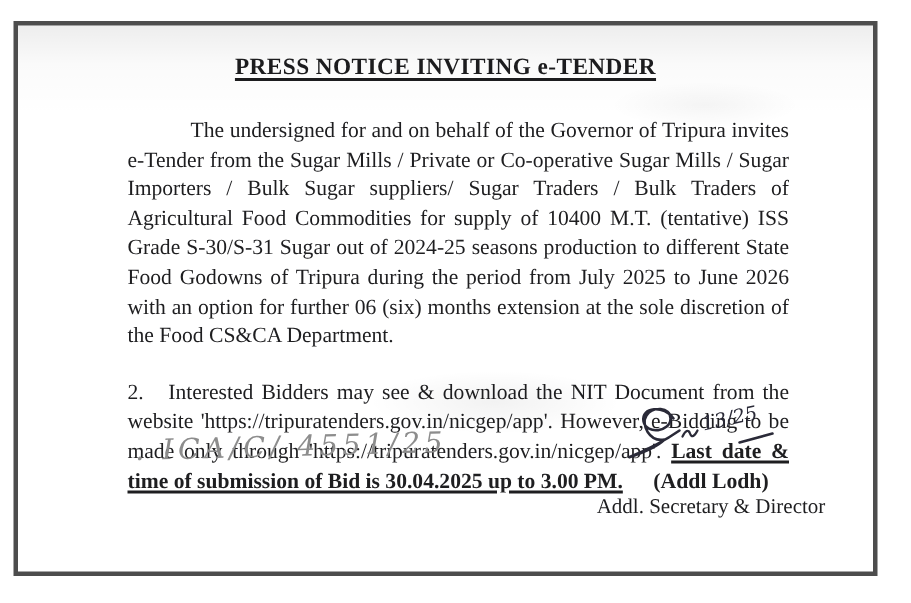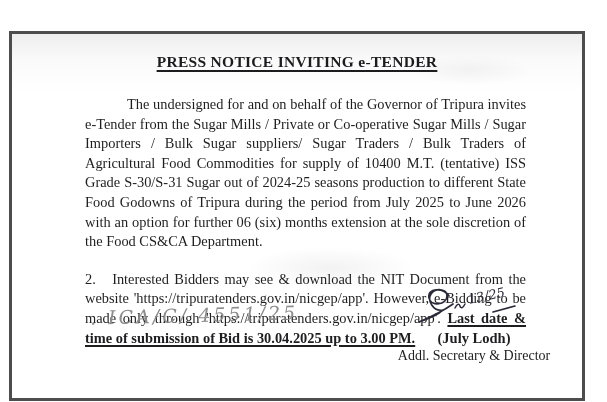--- a/index.html
+++ b/index.html
@@ -12,21 +12,21 @@
   .page {
     position: relative;
     width: 607px; height: 402px;
     background:
       radial-gradient(ellipse 120px 30px at 330px 268px, rgba(0,0,0,0.05), rgba(0,0,0,0) 70%),
       radial-gradient(ellipse 90px 22px at 470px 70px, rgba(0,0,0,0.04), rgba(0,0,0,0) 70%),
       #ffffff;
   }
   .frame {
     position: absolute;
-    left: 9px; top: 31px;
+    left: 9px; top: 14px;
     width: 576px; height: 370px;
     border: 3px solid #4d4d4d;
     background: linear-gradient(180deg, rgba(0,0,0,0.07) 0px, rgba(0,0,0,0.02) 26px, rgba(0,0,0,0) 60px);
   }
   .title {
     margin-top: 19px;
     text-align: center;
     font-size: 15.5px;
     font-weight: bold;
     letter-spacing: 0.3px;
@@ -89,18 +89,18 @@
 
     <div class="memo">. ICA/C/ 4551/25</div>
 
     <div class="sig-block">
       <svg class="sig-scribble" width="130" height="46" viewBox="0 0 130 46">
         <path d="M40 10 C34 1 18 2 20 12 C22 21 38 19 38 10 C38 2 26 2 22 8 C18 14 24 26 34 24 C28 30 16 34 10 36 C22 31 34 25 44 18" fill="none" stroke="#2a2a38" stroke-width="1.7" stroke-linecap="round"></path>
         <path d="M46 22 C48 18 50 17 51 20 C52 23 54 22 56 18" fill="none" stroke="#2a2a38" stroke-width="1.5" stroke-linecap="round"></path>
         <text x="60" y="18" transform="rotate(-12 60 18)" font-family="DejaVu Serif, serif" font-style="italic" font-size="13" fill="#2a2a38">13/25</text>
         <path d="M84 26 L106 20" fill="none" stroke="#2a2a38" stroke-width="1.7" stroke-linecap="round"></path>
       </svg>
-      <div class="sig-name">(July Lodh)</div>
+      <div class="sig-name">(Addl Lodh)</div>
       <div class="sig-line">Addl. Secretary &amp; Director</div>
     </div>
 
   </div>
 </div>
 
 </body></html>

